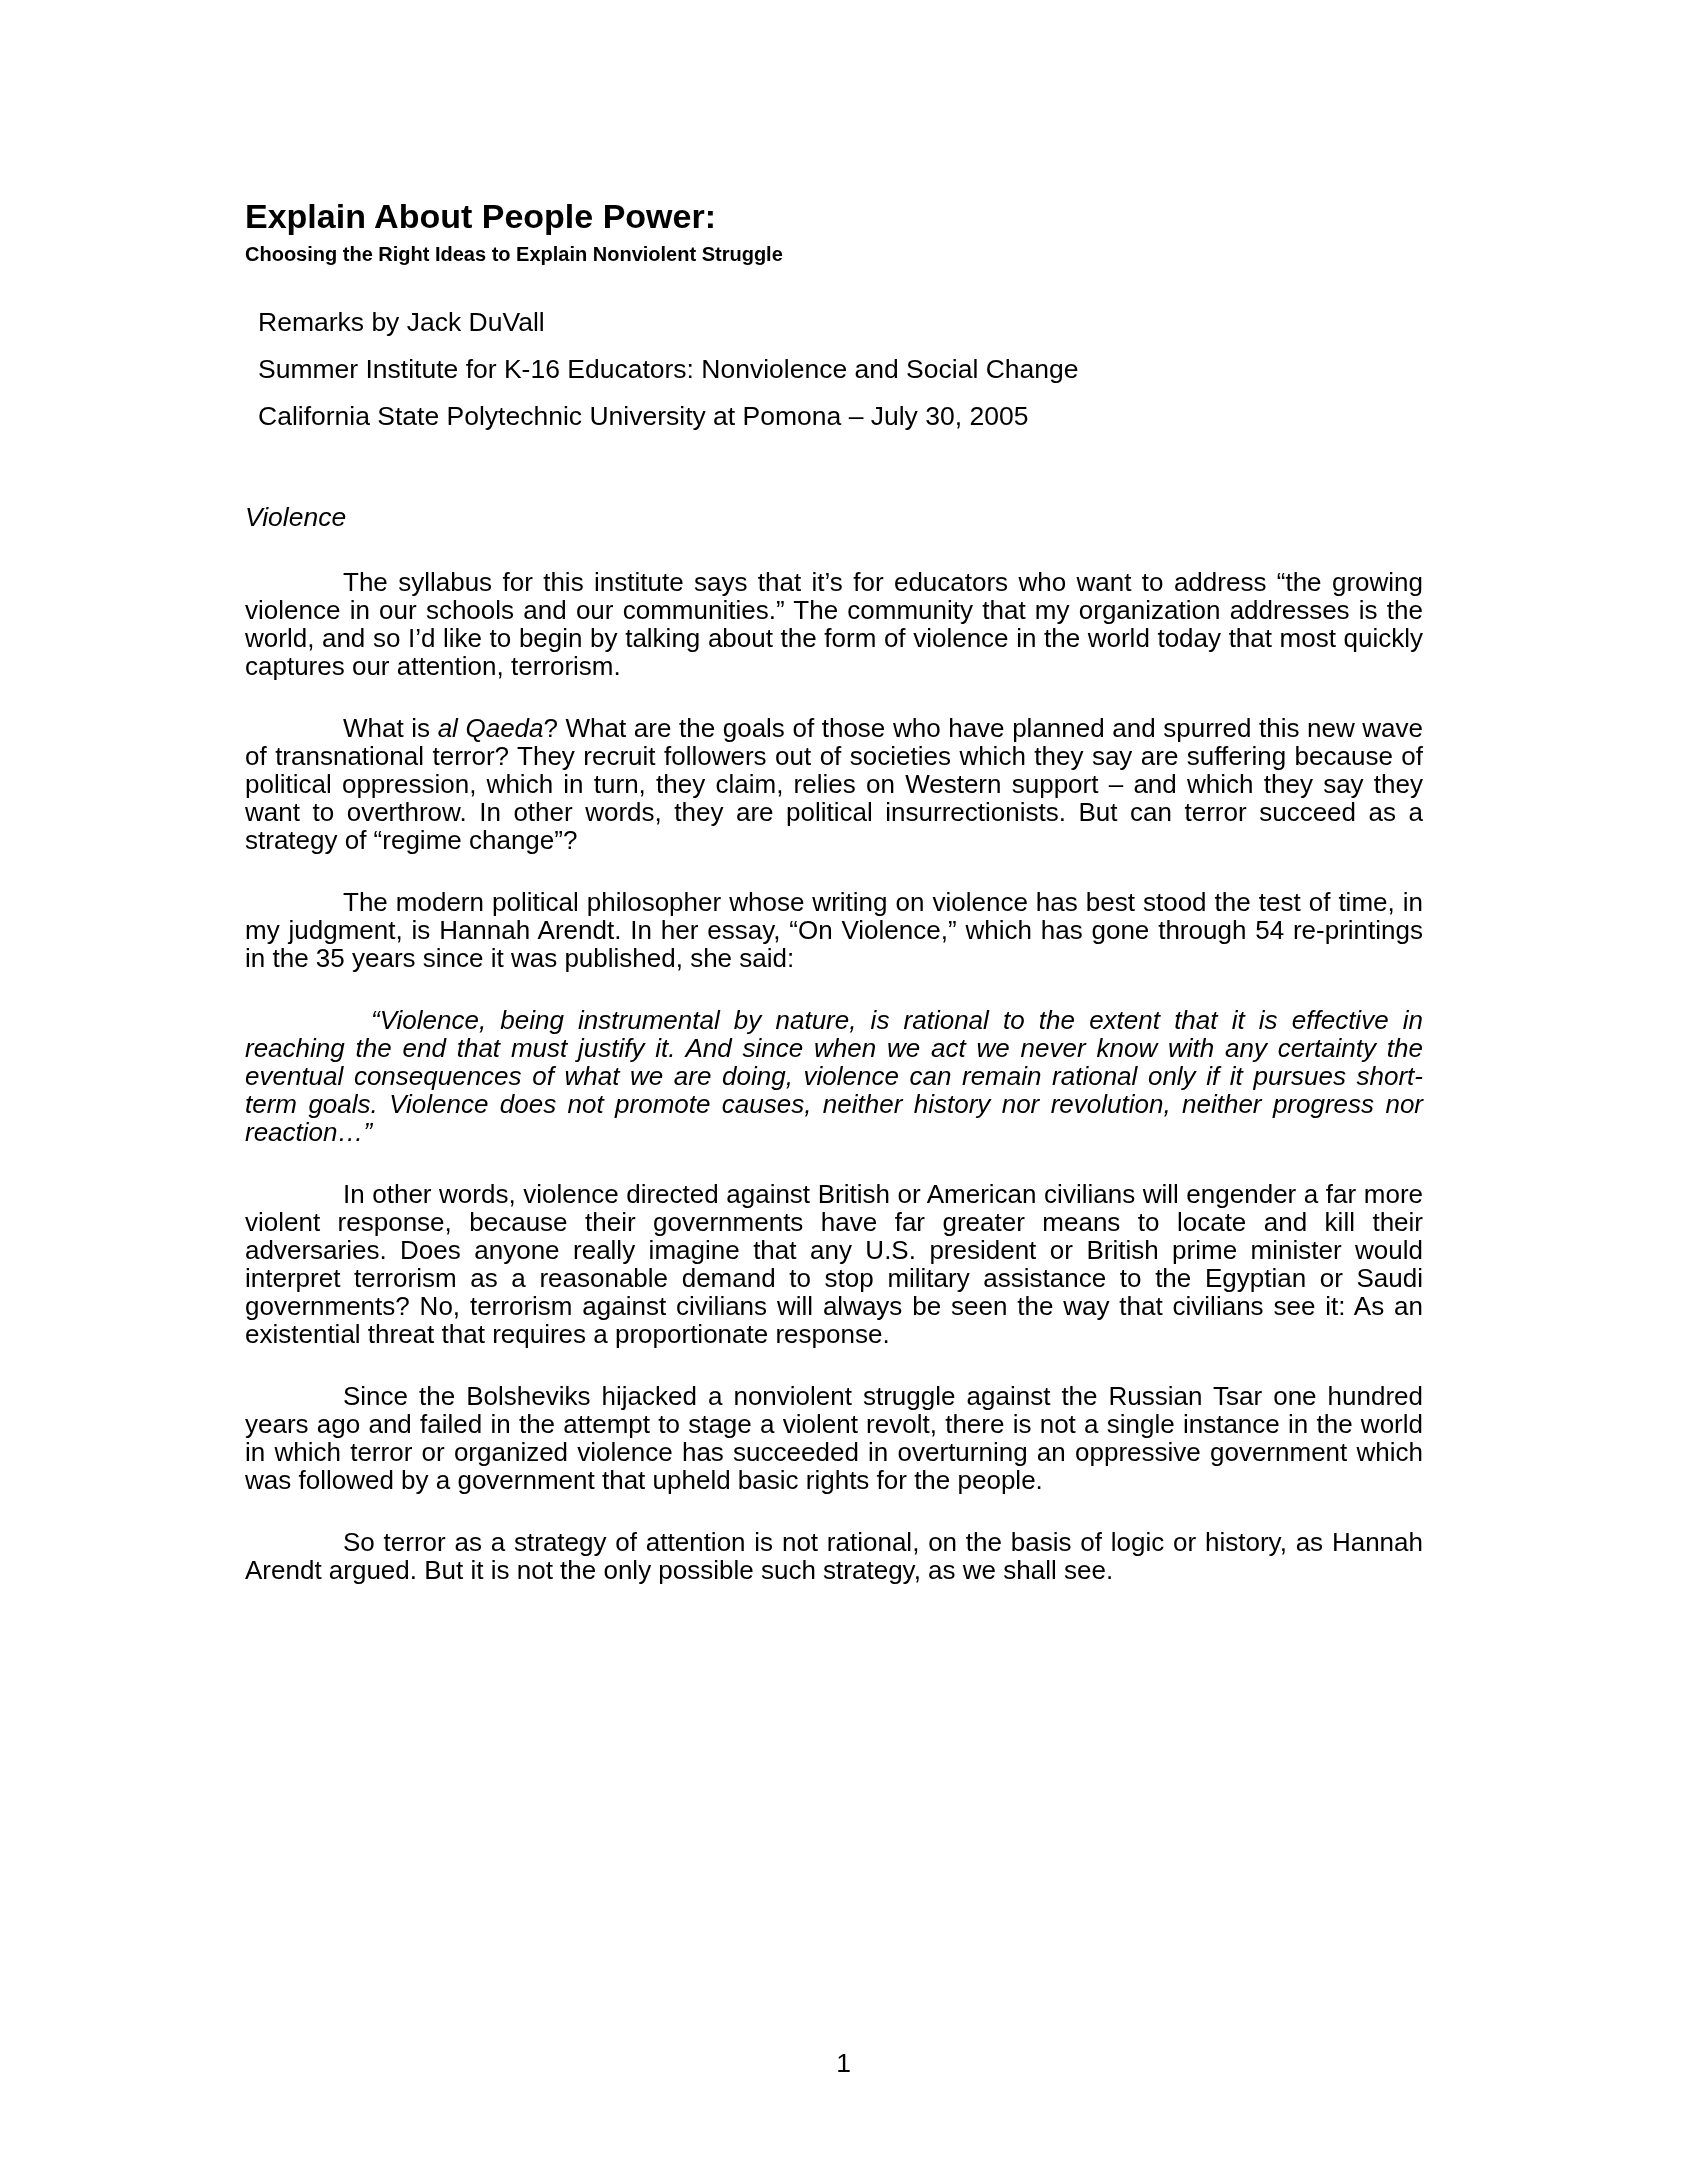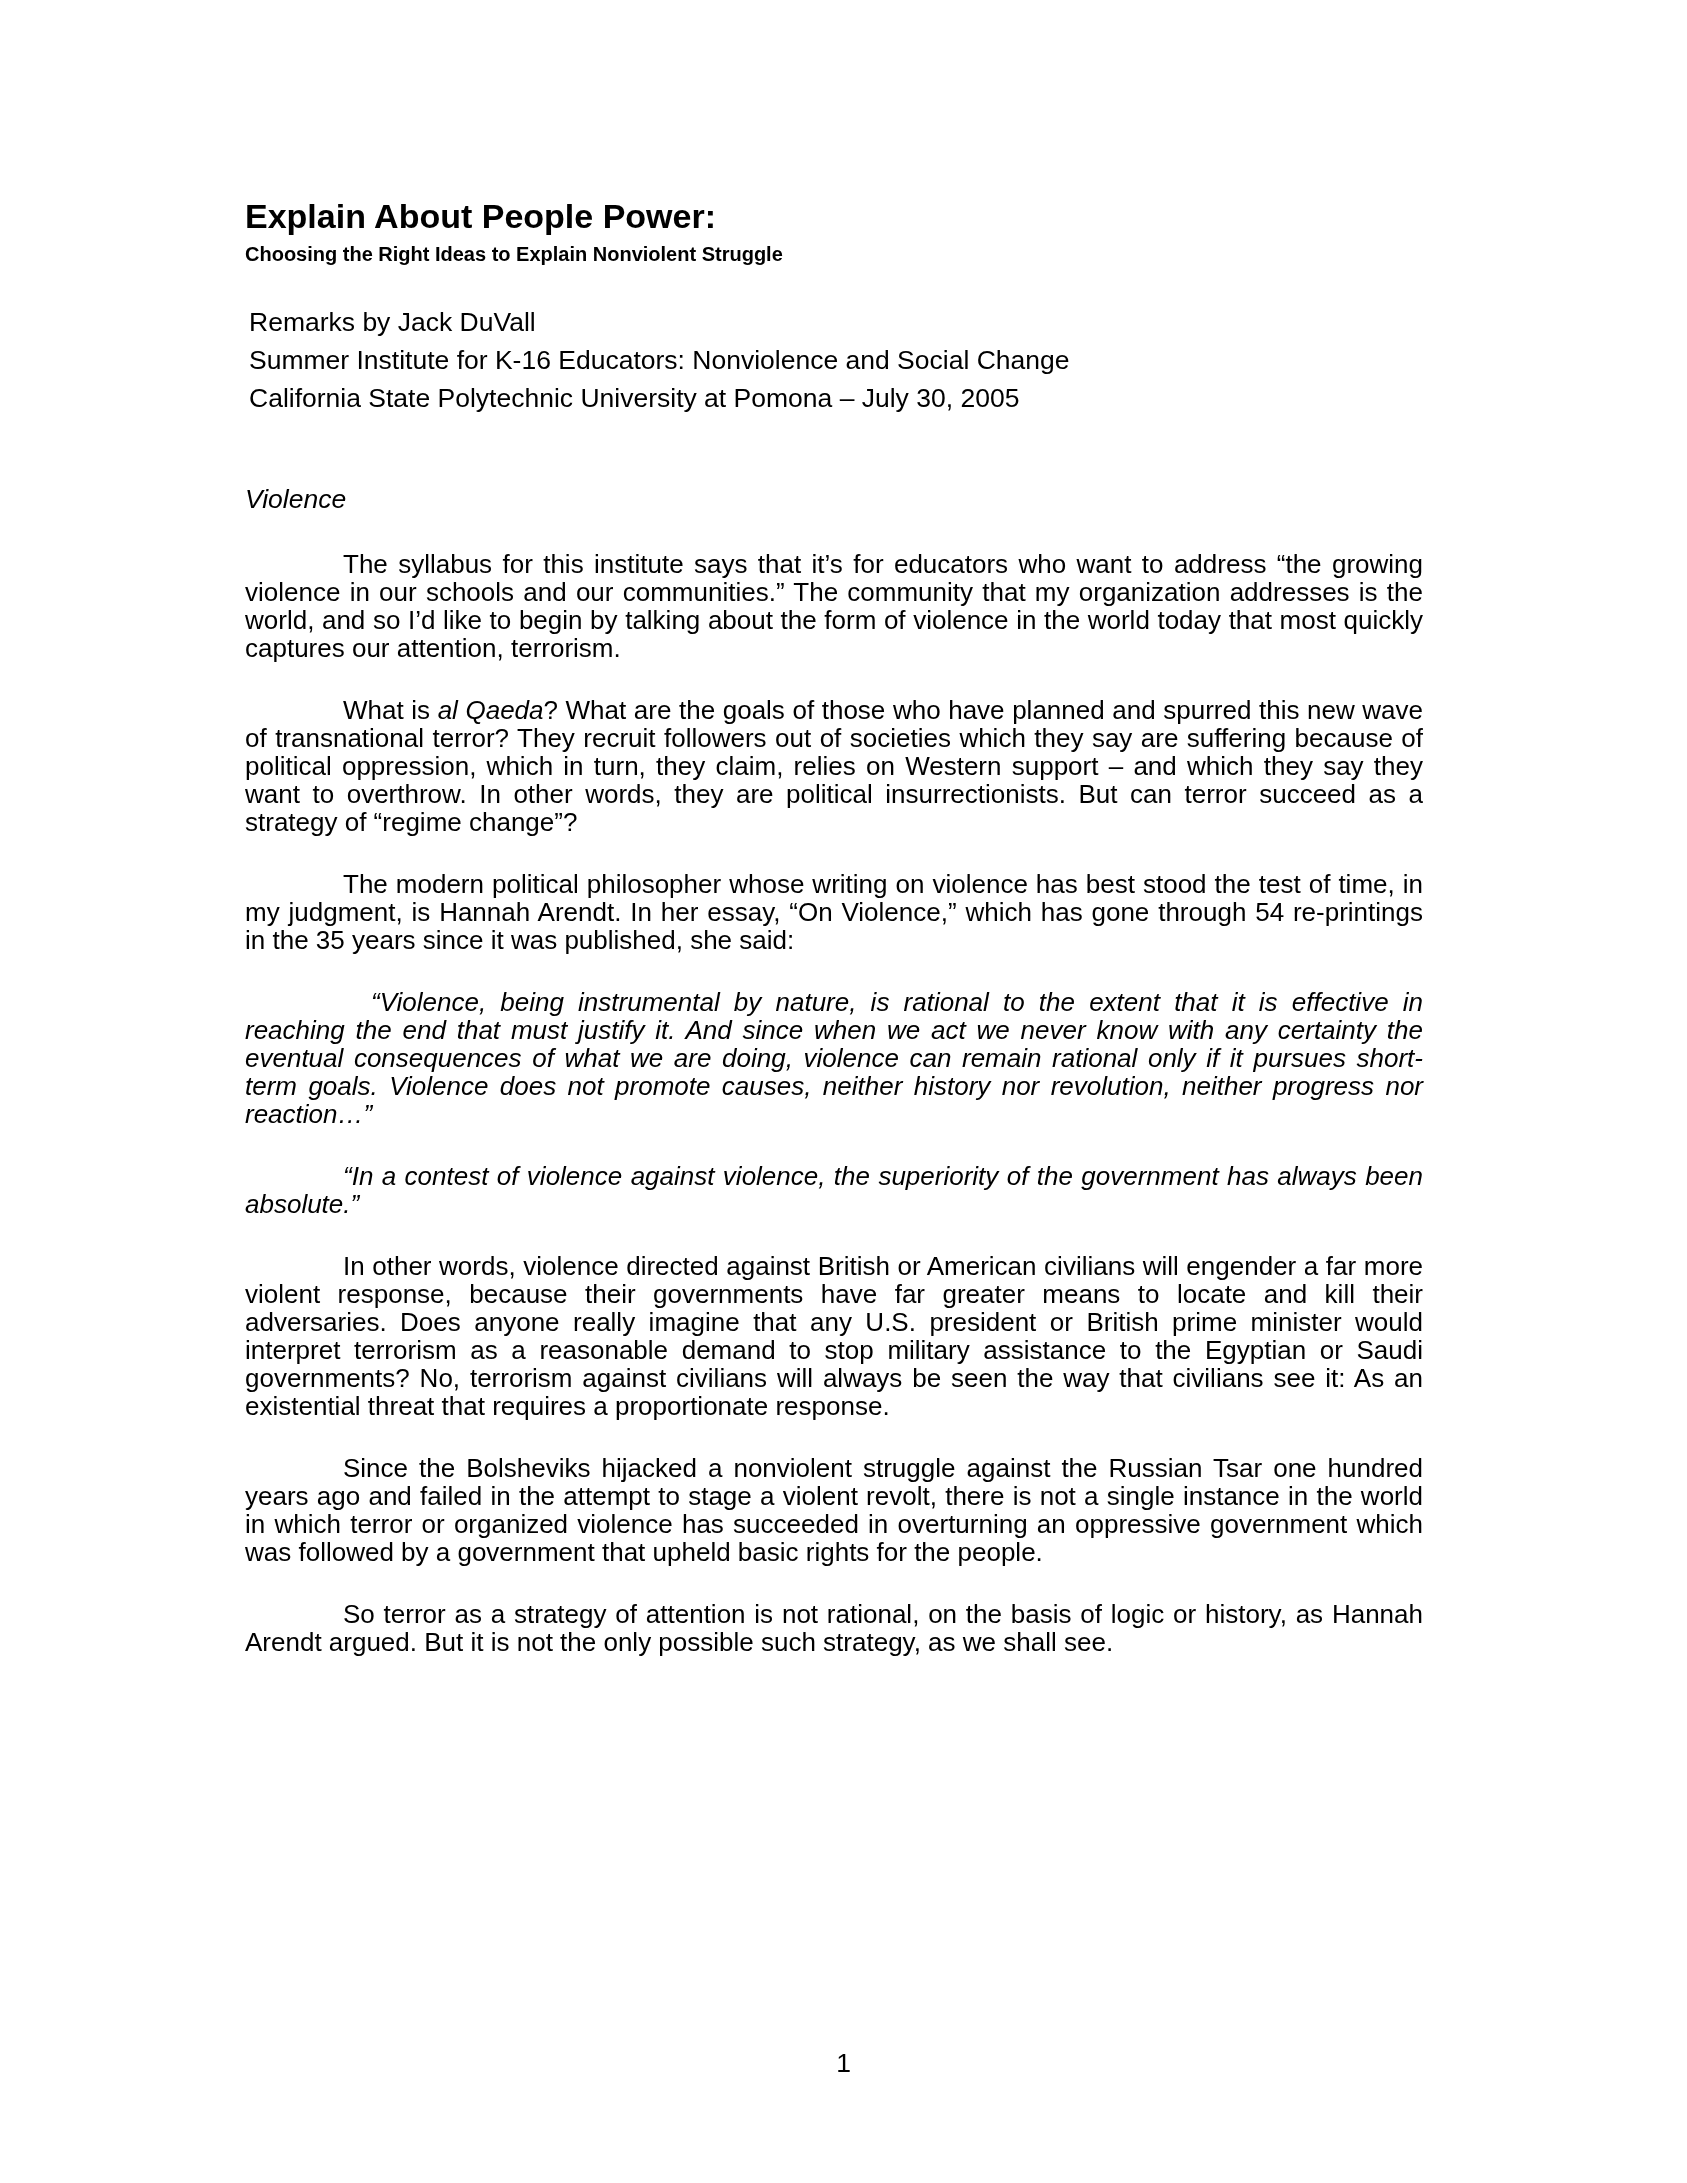--- a/index.html
+++ b/index.html
@@ -1,21 +1,21 @@
 <!DOCTYPE html>
 <html style="font-size:10.6px"><head>
 <meta charset="utf-8">
 <style>
   html, body { margin: 0; padding: 0; background: #ffffff; }
   body { width: 1687px; height: 2183px; position: relative; overflow: hidden;
          font-family: "Liberation Sans", sans-serif; color: #000; }
   .page { position: absolute; left: 245px; top: 195px; width: 1178px; }
   .title { font-weight: bold; font-size: 34px; line-height: 42px; margin: 0; }
   .subtitle { font-weight: bold; font-size: 20px; line-height: 34px; margin: 0 0 34px 0; }
-  .meta { font-size: 26.5px; line-height: 34px; margin: 4px; }
+  .meta { font-size: 26.5px; line-height: 34px; margin: 13px; }
   .section-heading { font-style: italic; font-size: 26.5px; line-height: 34px; text-align: left;
                      margin: 67px 0 34px 0; }
   p.body { font-size: 26px; line-height: 28px; margin: 0 0 34px 0; text-align: justify;
            text-indent: 98px; text-align-last: left; }
   p.quote { font-style: italic; }
   p.quote.first { text-indent: 126px; }
   em.it { font-style: italic; }
   .page-number { position: absolute; left: 0; width: 1687px; top: 2046px; text-align: center;
                  font-size: 26.5px; line-height: 34px; }
 </style>
@@ -33,21 +33,20 @@
   <div class="section-heading">Violence</div>
 
   <p class="body">The syllabus for this institute says that it’s for educators who want to address “the growing violence in our schools and our communities.”  The community that my organization addresses is the world, and so I’d like to begin by talking about the form of violence in the world today that most quickly captures our attention, terrorism.</p>
 
   <p class="body"><span>What is </span><em class="it">al Qaeda</em><span>?  What are the goals of those who have planned and spurred this new wave of transnational terror?  They recruit followers out of societies which they say are suffering because of political oppression, which in turn, they claim, relies on Western support – and which they say they want to overthrow.  In other words, they are political insurrectionists.  But can terror succeed as a strategy of “regime change”?</span></p>
 
   <p class="body">The modern political philosopher whose writing on violence has best stood the test of time, in my judgment, is Hannah Arendt.  In her essay, “On Violence,” which has gone through 54 re-printings in the 35 years since it was published, she said:</p>
 
   <p class="body quote first">“Violence, being instrumental by nature, is rational to the extent that it is effective in reaching the end that must justify it.  And since when we act we never know with any certainty the eventual consequences of what we are doing, violence can remain rational only if it pursues short-term goals.  Violence does not promote causes, neither history nor revolution, neither progress nor reaction…”</p>
 
-  <p class="body quote">“In a contest of violence against violence, the superiority of the government has always been absolute.”</p>
 
   <p class="body">In other words, violence directed against British or American civilians will engender a far more violent response, because their governments have far greater means to locate and kill their adversaries.  Does anyone really imagine that any U.S. president or British prime minister would interpret terrorism as a reasonable demand to stop military assistance to the Egyptian or Saudi governments?  No, terrorism against civilians will always be seen the way that civilians see it:  As an existential threat that requires a proportionate response.</p>
 
   <p class="body">Since the Bolsheviks hijacked a nonviolent struggle against the Russian Tsar one hundred years ago and failed in the attempt to stage a violent revolt, there is not a single instance in the world in which terror or organized violence has succeeded in overturning an oppressive government which was followed by a government that upheld basic rights for the people.</p>
 
   <p class="body">So terror as a strategy of attention is not rational, on the basis of logic or history, as Hannah Arendt argued.  But it is not the only possible such strategy, as we shall see.</p>
 </div>
 
 <div class="page-number">1</div>
 

